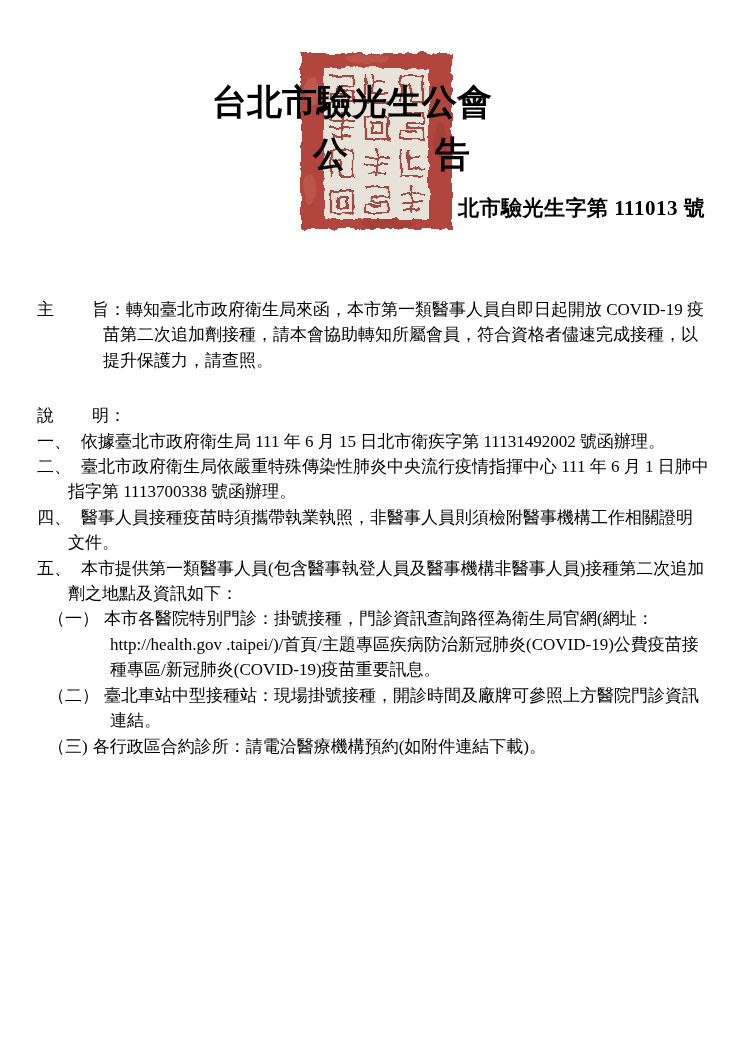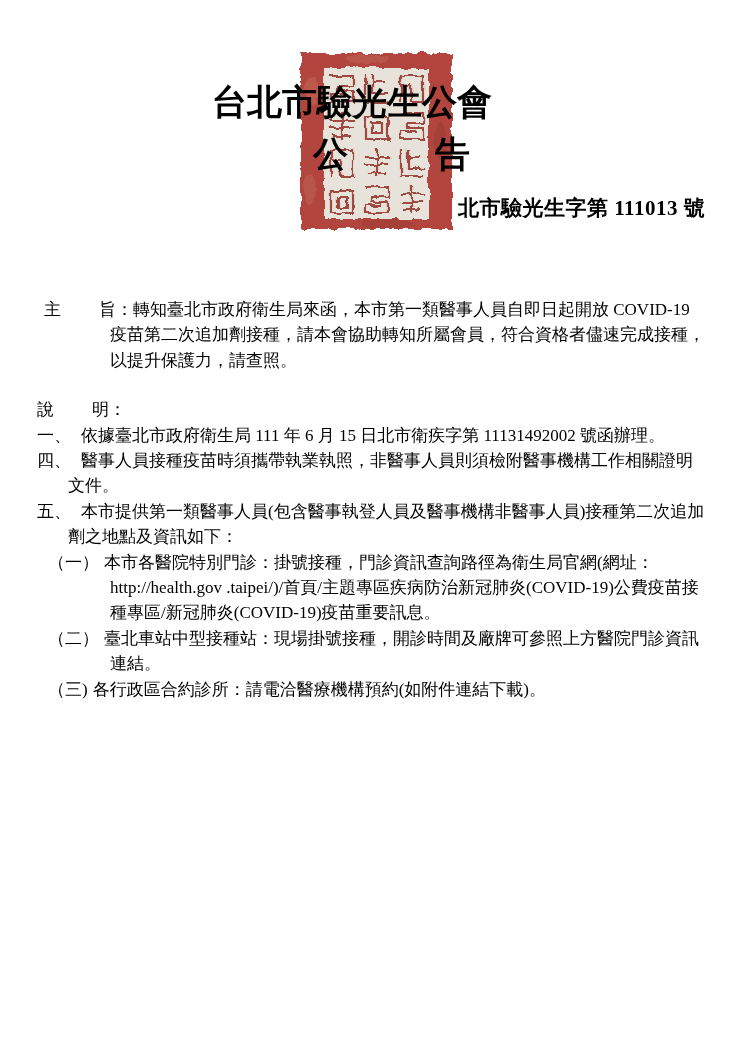--- a/index.html
+++ b/index.html
@@ -28,23 +28,23 @@
   .ref-no {
     position:absolute; left:458px; top:194px; z-index:2;
     font-size:21px; font-weight:bold; letter-spacing:0.5px;
   }
 
   
   .doc-body {
     position:absolute; left:37px; top:297px; width:672px; z-index:2;
     font-size:17px; line-height:25.4px;
   }
-  .subject-para { padding-left:66px; text-indent:-66px;margin-left:7px; }
+  .subject-para { padding-left:66px; text-indent:-66px; }
   .label-gap { display:inline-block; width:38px; }
-  .explain-label { margin-top:24px; }
+  .explain-label { margin-top:30px; }
   .items { }
   .item { padding-left:31px; text-indent:-31px; }
   .item .marker { margin-right:10px; }
   .subitem { margin-left:11px; padding-left:62px; text-indent:-62px; }
   .subitem .marker { margin-right:5px; }
 
   
   .sig-title {
     position:absolute; left:170px; top:899px; z-index:2;
     font-size:25px; font-weight:bold; font-style:italic;
@@ -116,20 +116,21 @@
   <div class="doc-body">
 
     <p class="subject-para"><span>主</span><span class="label-gap"></span><span>旨：</span><span>轉知臺北市政府衛生局來函，本市第一類醫事人員自即日起開放 COVID-19 疫苗第二次追加劑接種，請本會協助轉知所屬會員，符合資格者儘速完成接種，以提升保護力，請查照。</span></p>
 
     <p class="explain-label"><span>說</span><span class="label-gap"></span><span>明：</span></p>
 
     <div class="items">
 
       <p class="item"><span class="marker">一、</span><span>依據臺北市政府衛生局 111 年 6 月 15 日北市衛疾字第 11131492002 號函辦理。</span></p>
 
+      <p class="item"><span class="marker">二、</span><span>臺北市政府衛生局依嚴重特殊傳染性肺炎中央流行疫情指揮中心 111 年 6 月 1 日肺中指字第 1113700338 號函辦理。</span></p>
 
 
       <p class="item"><span class="marker">四、</span><span>醫事人員接種疫苗時須攜帶執業執照，非醫事人員則須檢附醫事機構工作相關證明文件。</span></p>
 
       <p class="item"><span class="marker">五、</span><span>本市提供第一類醫事人員(包含醫事執登人員及醫事機構非醫事人員)接種第二次追加劑之地點及資訊如下：</span></p>
 
       <p class="subitem"><span class="marker">（一）</span><span>本市各醫院特別門診：掛號接種，門診資訊查詢路徑為衛生局官網(網址：http://health.gov .taipei/)/首頁/主題專區疾病防治新冠肺炎(COVID-19)公費疫苗接種專區/新冠肺炎(COVID-19)疫苗重要訊息。</span></p>
 
       <p class="subitem"><span class="marker">（二）</span><span>臺北車站中型接種站：現場掛號接種，開診時間及廠牌可參照上方醫院門診資訊連結。</span></p>
 

